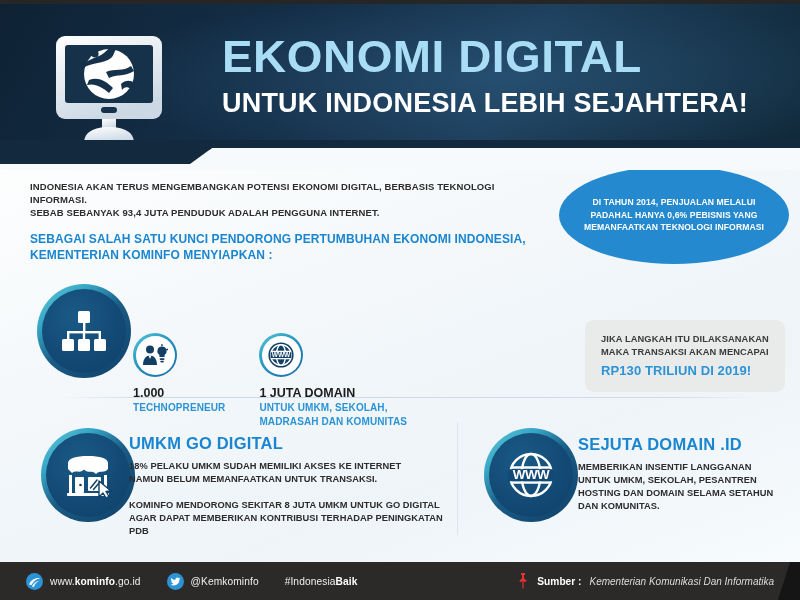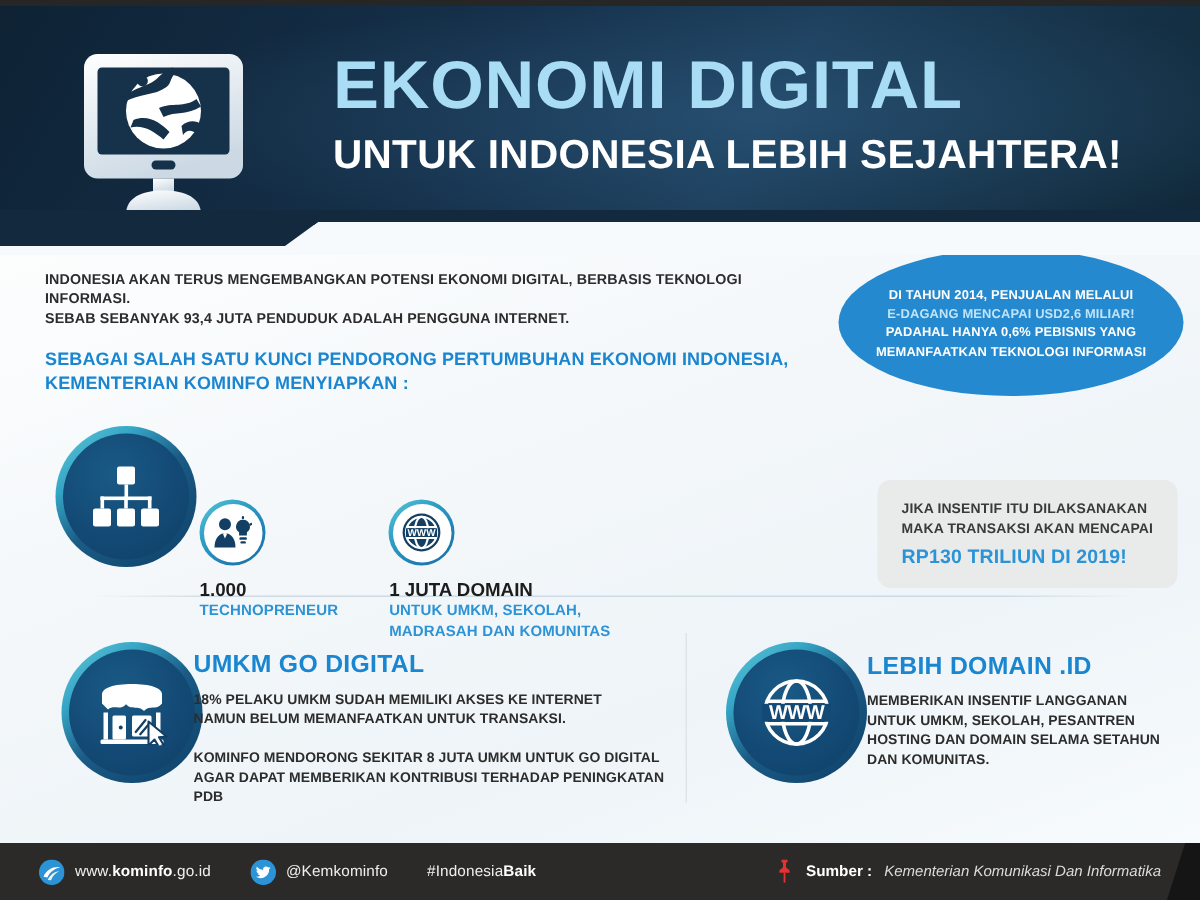--- a/index.html
+++ b/index.html
@@ -194,21 +194,20 @@
     <div class="intro">
       <p>INDONESIA AKAN TERUS MENGEMBANGKAN POTENSI EKONOMI DIGITAL, BERBASIS TEKNOLOGI INFORMASI.</p>
       <p>SEBAB SEBANYAK 93,4 JUTA PENDUDUK ADALAH PENGGUNA INTERNET.</p>
       <p class="hl">SEBAGAI SALAH SATU KUNCI PENDORONG PERTUMBUHAN EKONOMI INDONESIA,</p>
       <p class="hl" style="margin-top:0">KEMENTERIAN KOMINFO MENYIAPKAN :</p>
     </div>
 
     <div class="oval">
       <div class="ovtext">
         <div>DI TAHUN 2014, PENJUALAN MELALUI</div>
-        <div class="accent">E-DAGANG MENCAPAI USD2,6 MILIAR!</div>
         <div>PADAHAL HANYA 0,6% PEBISNIS YANG</div>
         <div>MEMANFAATKAN TEKNOLOGI INFORMASI</div>
       </div>
     </div>
 
     <div class="sep-h"></div>
     <div class="sep-v"></div>
 
     <div class="bigwrap rm-wrap">
       <div class="halo"></div>
@@ -279,21 +278,21 @@
           <div class="n">1 JUTA DOMAIN</div>
           <div class="d">UNTUK UMKM, SEKOLAH,</div>
           <div class="d">MADRASAH DAN KOMUNITAS</div>
         </div>
       </div>
 
     </div>
 
     <div class="graybox">
       <div class="gb">
-        <div class="g1">JIKA INSENTIF ITU DILAKSANAKAN</div>
+        <div class="g1">JIKA LANGKAH ITU DILAKSANAKAN</div>
         <div class="g1">MAKA TRANSAKSI AKAN MENCAPAI</div>
         <div class="g2">RP130 TRILIUN DI 2019!</div>
       </div>
     </div>
 
     <div class="bigwrap umkm-wrap">
       <div class="halo"></div>
       <div class="core">
         <svg width="48" height="44" viewBox="0 0 48 44" class="ico">
           <g fill="#ffffff">
@@ -338,21 +337,21 @@
             <path d="M7.2 19.5 H46.8"></path>
             <path d="M7.2 34.5 H46.8"></path>
           </g>
           <rect x="4" y="21.2" width="46" height="12" fill="#134a75"></rect>
           <text x="27" y="31.4" font-family="Liberation Sans, sans-serif" font-size="13.4" font-weight="bold" fill="#ffffff" text-anchor="middle" letter-spacing="-0.4">WWW</text>
         </svg>
       </div>
     </div>
 
     <div class="sejuta-text">
-      <div class="h-title">LEBIH DOMAIN .ID</div>
+      <div class="h-title">SEJUTA DOMAIN .ID</div>
       <div class="body-txt">MEMBERIKAN INSENTIF LANGGANAN</div>
       <div class="body-txt" style="margin-top:0">UNTUK UMKM, SEKOLAH, PESANTREN</div>
       <div class="body-txt" style="margin-top:0">HOSTING DAN DOMAIN SELAMA SETAHUN</div>
       <div class="body-txt" style="margin-top:0">DAN KOMUNITAS.</div>
     </div>
 
   </div>
 
   <div class="footer">
     <div class="corner"></div>

